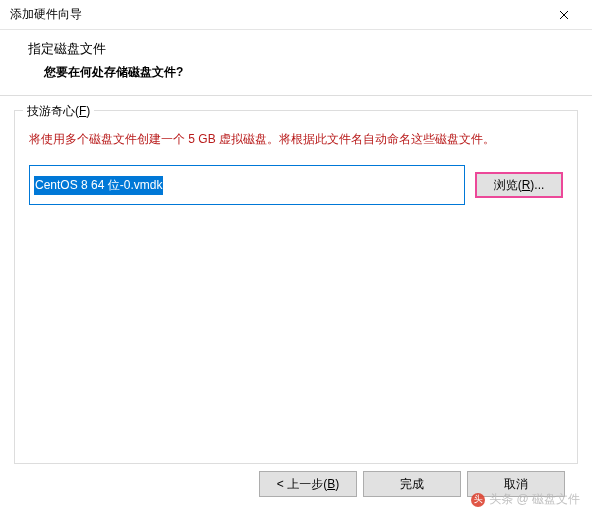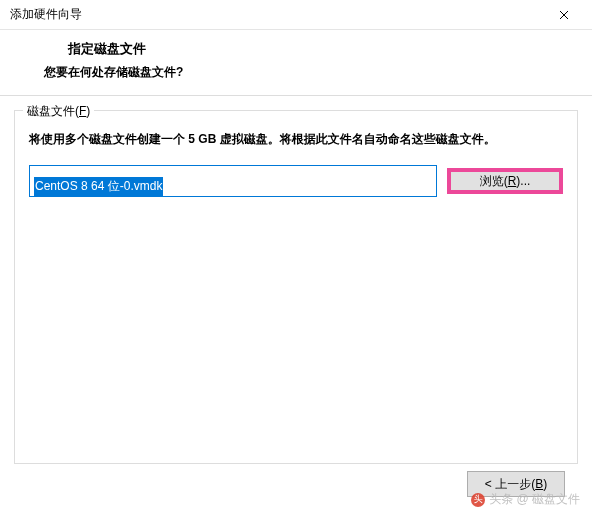--- a/index.html
+++ b/index.html
@@ -27,21 +27,21 @@
       display: flex;
       align-items: center;
       justify-content: center;
       cursor: pointer;
     }
     .titlebar-close svg { width: 10px; height: 10px; }
     .header {
       padding: 10px 20px 14px 28px;
       border-bottom: 1px solid #ddd;
     }
-    .header-title { font-size: 13px; font-weight: bold; color: #000; margin-bottom: 6px; margin-left: 40px; }
+    .header-title { font-size: 13px; font-weight: normal; color: #000; margin-bottom: 6px; }
     .header-sub { font-size: 12px; color: #000; padding-left: 16px; font-weight: bold; }
     .content-wrap {
       padding: 14px 14px 0 14px;
     }
     .groupbox {
       border: 1px solid #ddd;
       position: relative;
       padding: 18px 14px 14px 14px;
       height: 354px;
     }
@@ -50,53 +50,52 @@
       top: -8px;
       left: 8px;
       background: #fff;
       padding: 0 4px;
       font-size: 12px;
       color: #000;
     }
     .groupbox-legend .ul { text-decoration: underline; }
     .desc {
       font-size: 12px;
-      color: #000000;
+      color: #b91c1c;
       line-height: 1.7;
       margin-bottom: 16px;
-      font-weight: bold;
     }
     .row {
       display: flex;
       gap: 10px;
       align-items: center;
     }
     .file-input {
       flex: 1;
-      height: 32px;
+      height: 40px;
       border: 1px solid #0078d7;
       padding: 0 4px;
       font-size: 12px;
       position: relative;
       background: #fff;
       display: flex;
-      align-items: flex-end;
+      align-items: center;
     }
     .file-input-text {
       background: #0078d7;
       color: #fff;
       padding: 1px 1px;
       display: inline-block;
       line-height: 17px;
       white-space: pre;
     }
     .browse-btn {
-      width: 116px;
+      width: 88px;
       height: 26px;
-      border: 4px solid #ec4899;
+      border: 2px solid #ec4899;
       background: #e1e1e1;
       font-size: 12px;
       font-family: inherit;
       cursor: pointer;
       color: #000;
     }
     .browse-btn .ul { text-decoration: underline; }
     .footer {
       position: absolute;
       left: 0; right: 0; bottom: 16px;
@@ -152,36 +151,38 @@
 </div>
 
 <div class="header">
   <div class="header-title">指定磁盘文件</div>
   <div class="header-sub">您要在何处存储磁盘文件?</div>
 </div>
 
 <div class="content-wrap">
   <div class="groupbox">
     <div class="groupbox-legend">
-      <span>磁盘文件(</span><span class="ul">F</span><span>)</span>
+      <span>技游奇心(</span><span class="ul">F</span><span>)</span>
     </div>
     <div class="desc">将使用多个磁盘文件创建一个 5 GB 虚拟磁盘。将根据此文件名自动命名这些磁盘文件。</div>
     <div class="row">
       <div class="file-input">
         <span class="file-input-text">CentOS 8 64 位-0.vmdk</span>
       </div>
       <button class="browse-btn">
         <span>浏览(</span><span class="ul">R</span><span>)...</span>
       </button>
     </div>
   </div>
 </div>
 
 <div class="footer">
   <button class="footer-btn">
     <span>&lt; 上一步(</span><span class="ul">B</span><span>)</span>
   </button>
+  <button class="footer-btn">完成</button>
+  <button class="footer-btn">取消</button>
 </div>
 
 <div class="watermark">
   <span class="watermark-icon">头</span>
   <span>头条 @ 磁盘文件</span>
 </div>
 
 </body></html>

